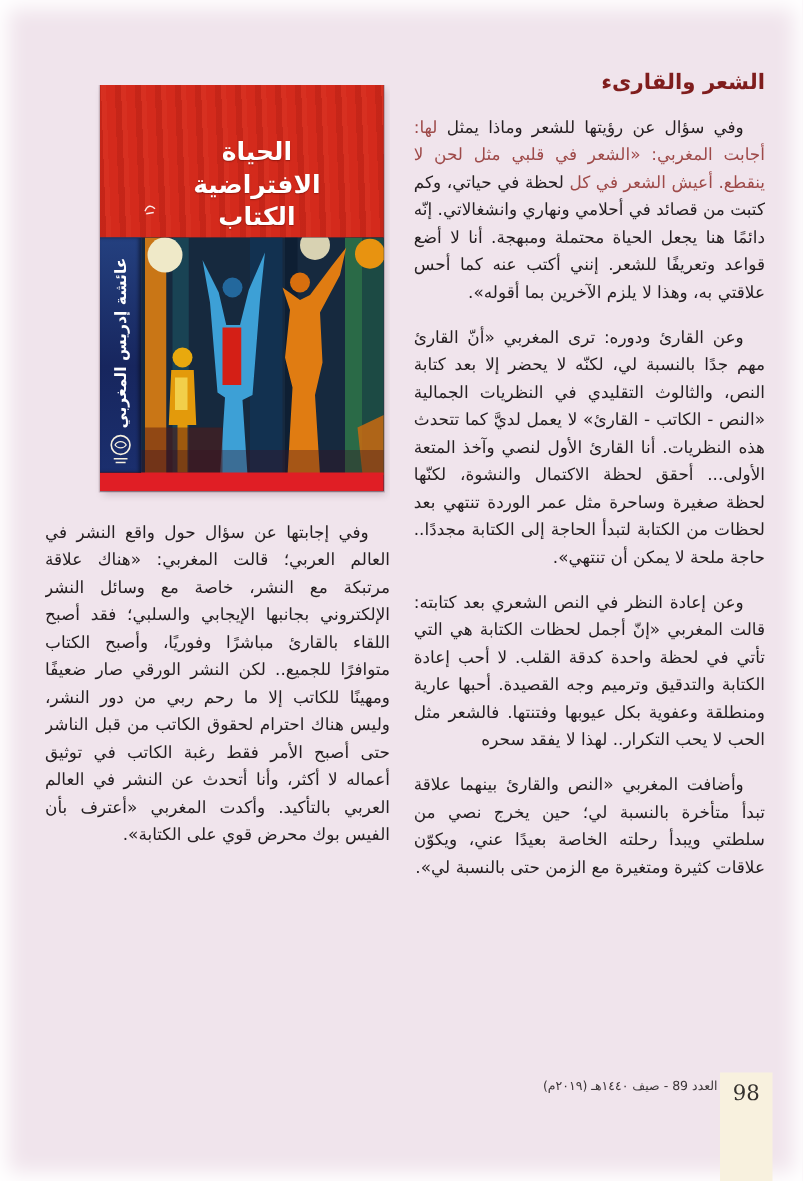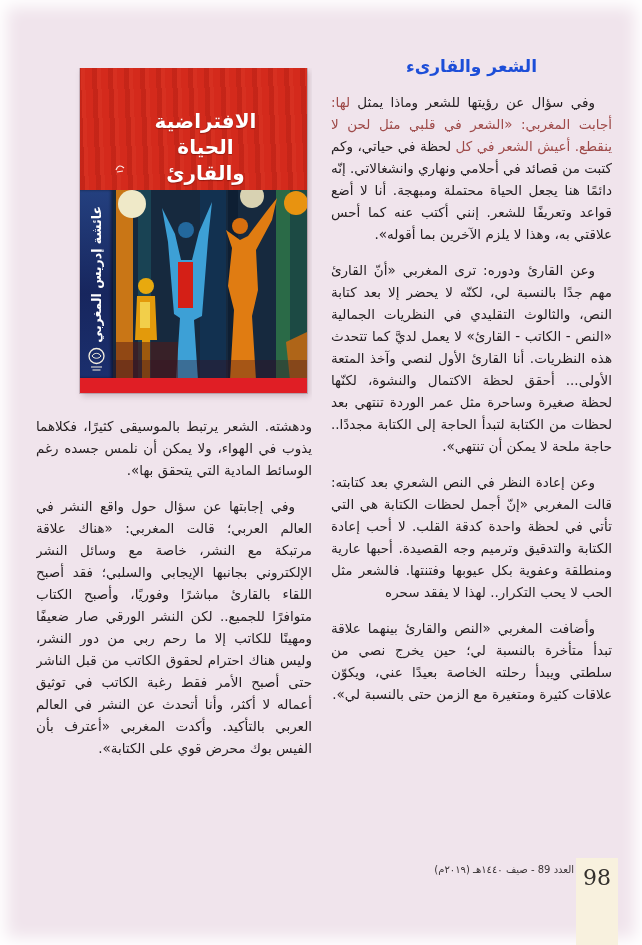--- a/index.html
+++ b/index.html
@@ -12,22 +12,22 @@
   }
   .col {
     position:absolute; color:#241e20;
     font-size:13.5px; line-height:22px; text-align:justify;
   }
   .col p { margin:14px 0 7px 0; text-indent:17px; }
   .col p.no-indent { text-indent:0; }
   .right-col { top:55px; right:30px;  width:281px; height:812px; overflow:hidden; }
   .left-col  { top:68px; left:36px;   width:276px; height:800px; overflow:hidden; }
   .section-heading {
-    color:#1d4ed8; font-size:17px; font-weight:bold;
-    text-align:center; margin:0 0 13px 0; letter-spacing:0.2px;
+    color:#7f1d1d; font-size:17px; font-weight:bold;
+    text-align:right; margin:0 0 13px 0; letter-spacing:0.2px;
   }
   .left-col .section-heading { margin:15px 0 12px 0; }
   .red-tint { color:#9e4a49; }
 
   
   .cover {
     position:relative; width:227px; height:325px;
     margin:0 5px 22px auto;
     box-shadow: 0 0 0 1px rgba(90,60,70,.25), 2px 3px 6px rgba(90,60,70,.25);
     background:#10243a;
@@ -67,21 +67,21 @@
   
   .footer {
     position:absolute; top:864px; right:68px;
     font-size:10px; color:#3a3436; direction:rtl;
   }
   .page-strip {
     position:absolute; left:576px; top:858px; width:42px; height:87px;
     background:#f8f1de;
   }
   .page-number {
-    font-family:"DejaVu Serif", serif; font-size:22px; color:#33302c;
+    font-family:"DejaVu Serif", serif; font-size:17px; color:#33302c;
     text-align:center; margin-top:7px; direction:ltr;
   }
 </style>
 </head>
 <body>
 
 <div class="page">
 
   <div class="col right-col">
     <h2 class="section-heading">الشعر والقارىء</h2>
@@ -89,23 +89,23 @@
     <p>وعن القارئ ودوره: ترى المغربي «أنّ القارئ مهم جدًا بالنسبة لي، لكنّه لا يحضر إلا بعد كتابة النص، والثالوث التقليدي في النظريات الجمالية «النص - الكاتب - القارئ» لا يعمل لديَّ كما تتحدث هذه النظريات. أنا القارئ الأول لنصي وآخذ المتعة الأولى... أحقق لحظة الاكتمال والنشوة، لكنّها لحظة صغيرة وساحرة مثل عمر الوردة تنتهي بعد لحظات من الكتابة لتبدأ الحاجة إلى الكتابة مجددًا.. حاجة ملحة لا يمكن أن تنتهي».</p>
     <p>وعن إعادة النظر في النص الشعري بعد كتابته: قالت المغربي «إنّ أجمل لحظات الكتابة هي التي تأتي في لحظة واحدة كدقة القلب. لا أحب إعادة الكتابة والتدقيق وترميم وجه القصيدة. أحبها عارية ومنطلقة وعفوية بكل عيوبها وفتنتها. فالشعر مثل الحب لا يحب التكرار.. لهذا لا يفقد سحره</p>
     <p>وأضافت المغربي «النص والقارئ بينهما علاقة تبدأ متأخرة بالنسبة لي؛ حين يخرج نصي من سلطتي ويبدأ رحلته الخاصة بعيدًا عني، ويكوّن علاقات كثيرة ومتغيرة مع الزمن حتى بالنسبة لي».</p>
   </div>
 
   <div class="col left-col">
 
     <div class="cover">
       <div class="cover-top">
         <div class="cover-title">
+          <span class="cover-title-line">الحياة</span>
           <span class="cover-title-line">الافتراضية</span>
-          <span class="cover-title-line">الحياة</span>
-          <span class="cover-title-line">والقارئ</span>
+          <span class="cover-title-line">الكتاب</span>
         </div>
         <span class="genre-mark">
           <svg width="12" height="12" viewBox="0 0 12 12">
             <path d="M2 8 C4 3, 7 3, 10 6 M3 10 L9 9" stroke="#ffffff" stroke-width="1.1" fill="none"></path>
           </svg>
         </span>
       </div>
 
       <div class="cover-art">
         <svg width="227" height="203" viewBox="0 0 227 203">
@@ -143,21 +143,20 @@
             <svg width="21" height="26" viewBox="0 0 21 26">
               <circle cx="10.5" cy="9" r="7.5" fill="none" stroke="#f5efdf" stroke-width="1.3"></circle>
               <path d="M6 9 C8 5.5, 13 5.5, 15 9 C13 12, 8 12, 6 9 Z" fill="none" stroke="#f5efdf" stroke-width="1"></path>
               <path d="M5 20 L16 20 M6.5 23 L14.5 23" stroke="#f5efdf" stroke-width="1.2"></path>
             </svg>
           </span>
         </div>
       </div>
     </div>
 
-    <p class="no-indent">ودهشته. الشعر يرتبط بالموسيقى كثيرًا، فكلاهما يذوب في الهواء، ولا يمكن أن نلمس جسده رغم الوسائط المادية التي يتحقق بها».</p>
     <p>وفي إجابتها عن سؤال حول واقع النشر في العالم العربي؛ قالت المغربي: «هناك علاقة مرتبكة مع النشر، خاصة مع وسائل النشر الإلكتروني بجانبها الإيجابي والسلبي؛ فقد أصبح اللقاء بالقارئ مباشرًا وفوريًا، وأصبح الكتاب متوافرًا للجميع.. لكن النشر الورقي صار ضعيفًا ومهينًا للكاتب إلا ما رحم ربي من دور النشر، وليس هناك احترام لحقوق الكاتب من قبل الناشر حتى أصبح الأمر فقط رغبة الكاتب في توثيق أعماله لا أكثر، وأنا أتحدث عن النشر في العالم العربي بالتأكيد. وأكدت المغربي «أعترف بأن الفيس بوك محرض قوي على الكتابة».</p>
   </div>
 
   <div class="footer">العدد 89 - صيف ١٤٤٠هـ (٢٠١٩م)</div>
   <div class="page-strip">
     <div class="page-number">98</div>
   </div>
 
 </div>
 

